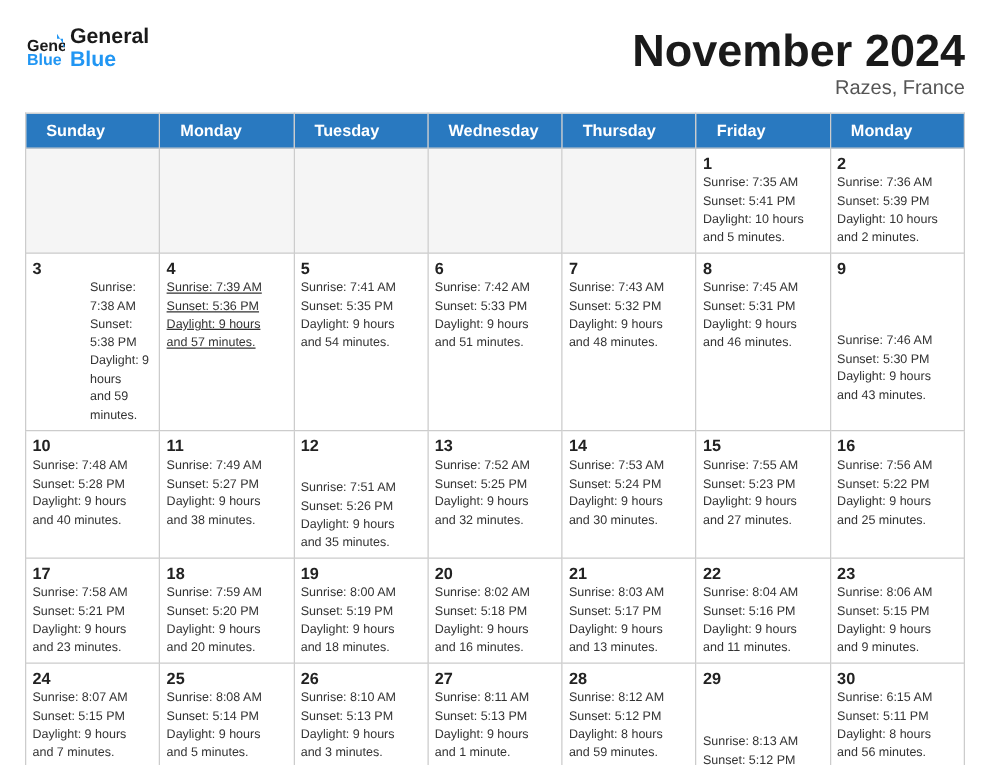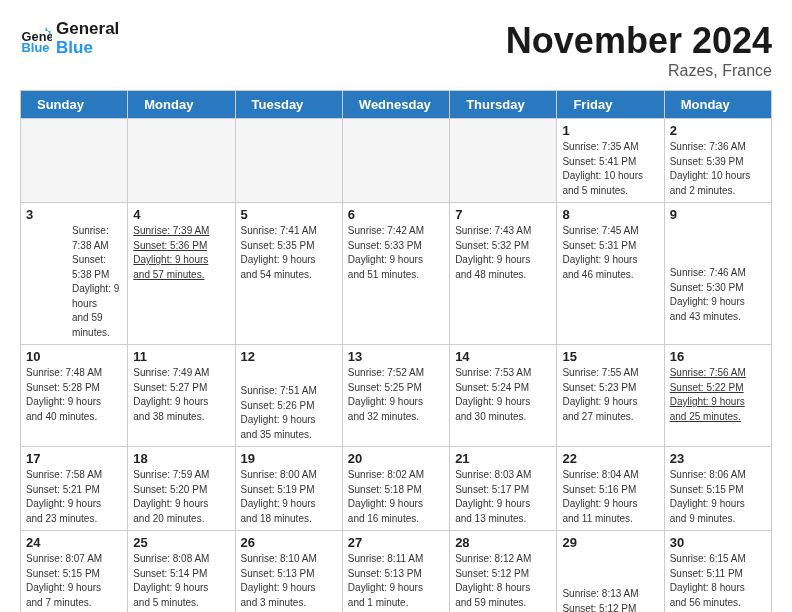--- a/index.html
+++ b/index.html
@@ -218,21 +218,21 @@
         </td>
         <td>
           <div class="day-num">15</div>
           <div class="day-detail" style="white-space: pre-line;">Sunrise: 7:55 AM
 Sunset: 5:23 PM
 Daylight: 9 hours
 and 27 minutes.</div>
         </td>
         <td>
           <div class="day-num">16</div>
-          <div class="day-detail" style="white-space: pre-line; text-decoration: underline;">Sunrise: 7:56 AM
+          <div class="day-detail" style="white-space: pre-line;">Sunrise: 7:56 AM
 Sunset: 5:22 PM
 Daylight: 9 hours
 and 25 minutes.</div>
         </td>
       </tr>
       <tr>
         <td>
           <div class="day-num">17</div>
           <div class="day-detail" style="white-space: pre-line;">Sunrise: 7:58 AM
 Sunset: 5:21 PM

